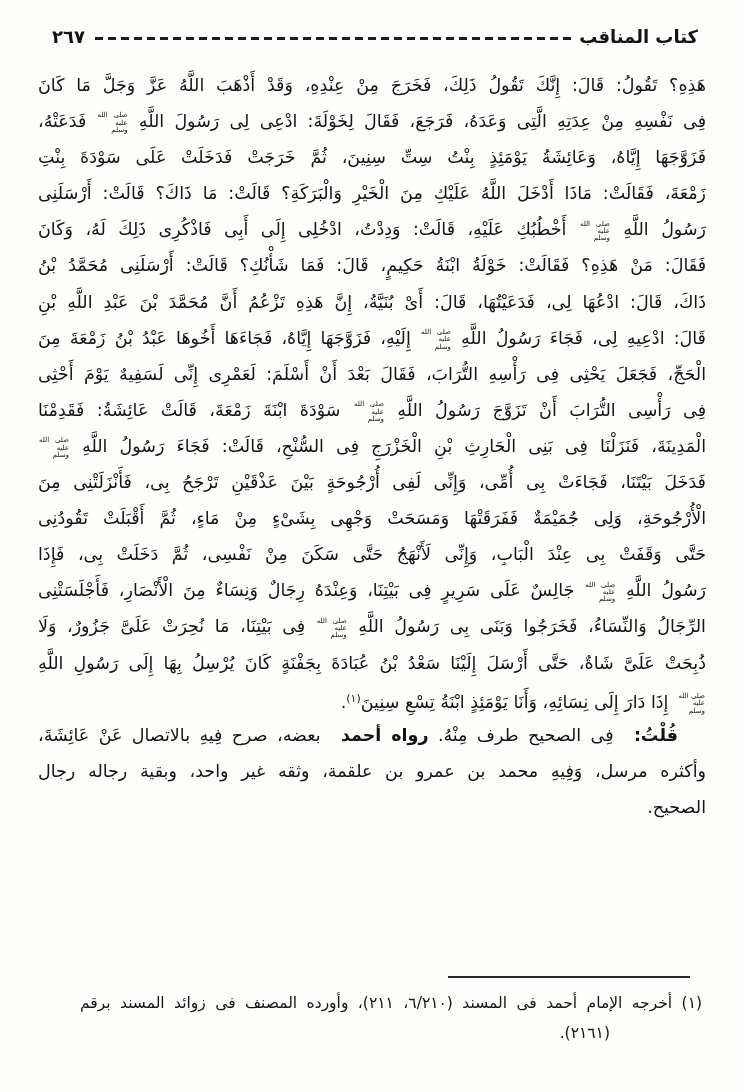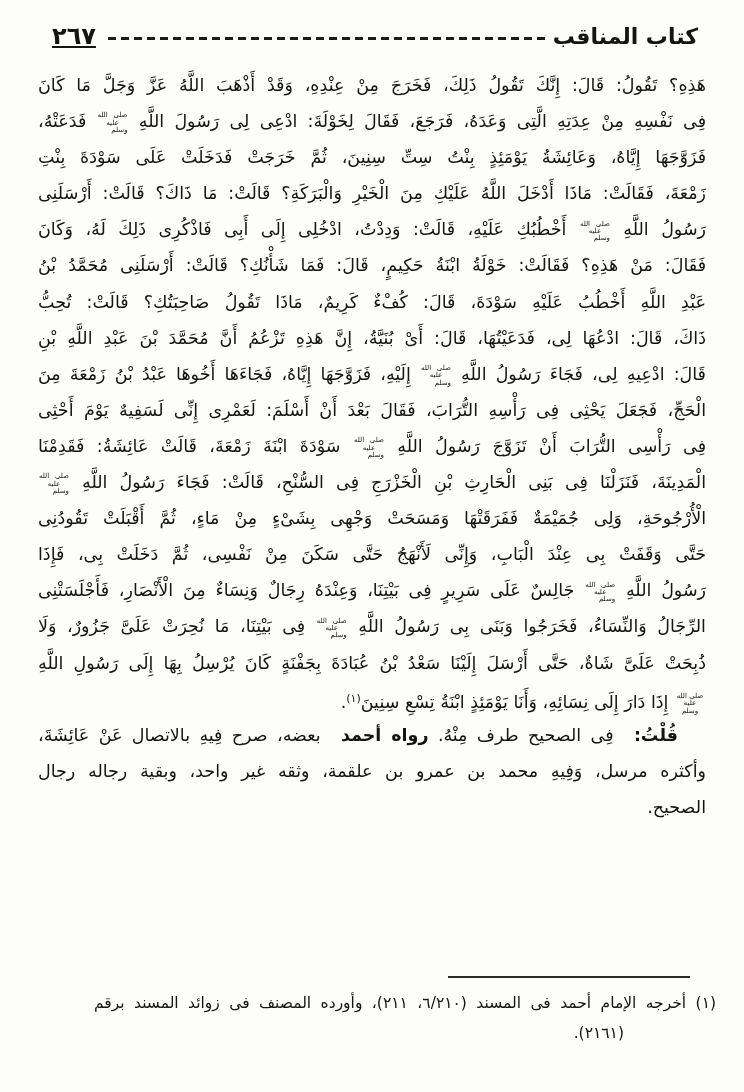--- a/index.html
+++ b/index.html
@@ -20,36 +20,35 @@
     position:absolute;
     top:22px;right:46px;left:52px;
     height:28px;
     display:flex;
     align-items:center;
     direction:rtl;
     gap:8px;
   }
   .booktitle{
     font-weight:bold;
-    font-size:22px;
+    font-size:18px;
     white-space:nowrap;
     text-align:center;
   }
   .dashes{
     flex:1;
     height:2.5px;
     margin-top:5px;
     background:repeating-linear-gradient(to left,#1c1c1c 0 8px,transparent 8px 13px);
   }
   .pagenum{
     font-weight:bold;
-    font-size:24px;
+    font-size:18px;
     white-space:nowrap;
     letter-spacing:2px;
-    text-decoration:underline;
   }
   
   .content{
     position:absolute;
     top:67px;right:38px;
     width:668px;
     direction:rtl;
     font-size:17.5px;
   }
   .line{
@@ -66,35 +65,34 @@
   .indent{ text-indent:28px; }
   .b{ font-weight:bold;margin-left:11px; }
   .fnref{
     font-size:11px;
     vertical-align:6px;
   }
   .saw{
     display:inline-block;
     font-size:7px;
     line-height:1.05;
-    text-align:center;
     vertical-align:-5px;
     margin:0 1px;
     max-width:30px;
   }
   
   .fnsep{
     position:absolute;
     top:976px;right:54px;
     width:242px;height:2px;
     background:#2a2a2a;
   }
   .footnote{
     position:absolute;
-    top:988px;right:28px;
+    top:988px;right:42px;
     width:622px;
     direction:rtl;
     font-size:15.5px;
   }
   .fline{
     height:30px;
     line-height:30px;
   }
   .fline.j1{
     text-align:justify;
@@ -113,26 +111,26 @@
     <span class="pagenum">٢٦٧</span>
   </header>
 
   <main class="content">
     <div class="line j">هَذِهِ؟ تَقُولُ: قَالَ: إِنَّكَ تَقُولُ ذَلِكَ، فَخَرَجَ مِنْ عِنْدِهِ، وَقَدْ أَذْهَبَ اللَّهُ عَزَّ وَجَلَّ مَا كَانَ</div>
     <div class="line j">فِى نَفْسِهِ مِنْ عِدَتِهِ الَّتِى وَعَدَهُ، فَرَجَعَ، فَقَالَ لِخَوْلَةَ: ادْعِى لِى رَسُولَ اللَّهِ <span class="saw">صلى الله<br>عليه وسلم</span> فَدَعَتْهُ،</div>
     <div class="line j">فَزَوَّجَهَا إِيَّاهُ، وَعَائِشَةُ يَوْمَئِذٍ بِنْتُ سِتِّ سِنِينَ، ثُمَّ خَرَجَتْ فَدَخَلَتْ عَلَى سَوْدَةَ بِنْتِ</div>
     <div class="line j">زَمْعَةَ، فَقَالَتْ: مَاذَا أَدْخَلَ اللَّهُ عَلَيْكِ مِنَ الْخَيْرِ وَالْبَرَكَةِ؟ قَالَتْ: مَا ذَاكَ؟ قَالَتْ: أَرْسَلَنِى</div>
     <div class="line j">رَسُولُ اللَّهِ <span class="saw">صلى الله<br>عليه وسلم</span> أَخْطُبُكِ عَلَيْهِ، قَالَتْ: وَدِدْتُ، ادْخُلِى إِلَى أَبِى فَاذْكُرِى ذَلِكَ لَهُ، وَكَانَ</div>
     <div class="line j">فَقَالَ: مَنْ هَذِهِ؟ فَقَالَتْ: خَوْلَةُ ابْنَةُ حَكِيمٍ، قَالَ: فَمَا شَأْنُكِ؟ قَالَتْ: أَرْسَلَنِى مُحَمَّدُ بْنُ</div>
-    <div class="line j">عَبْدِ اللَّهِ أَخْطُبُ عَلَيْهِ سَوْدَةَ، قَالَ: كُفْءٌ كَرِيمٌ، مَاذَا تَقُولُ صَاحِبَتُكِ؟ قَالَتْ: تُحِبُّ</div>
     <div class="line j">ذَاكَ، قَالَ: ادْعُهَا لِى، فَدَعَيْتُهَا، قَالَ: أَىْ بُنَيَّةُ، إِنَّ هَذِهِ تَزْعُمُ أَنَّ مُحَمَّدَ بْنَ عَبْدِ اللَّهِ بْنِ</div>
     <div class="line j">قَالَ: ادْعِيهِ لِى، فَجَاءَ رَسُولُ اللَّهِ <span class="saw">صلى الله<br>عليه وسلم</span> إِلَيْهِ، فَزَوَّجَهَا إِيَّاهُ، فَجَاءَهَا أَخُوهَا عَبْدُ بْنُ زَمْعَةَ مِنَ</div>
     <div class="line j">الْحَجِّ، فَجَعَلَ يَحْثِى فِى رَأْسِهِ التُّرَابَ، فَقَالَ بَعْدَ أَنْ أَسْلَمَ: لَعَمْرِى إِنِّى لَسَفِيهٌ يَوْمَ أَحْثِى</div>
     <div class="line j">فِى رَأْسِى التُّرَابَ أَنْ تَزَوَّجَ رَسُولُ اللَّهِ <span class="saw">صلى الله<br>عليه وسلم</span> سَوْدَةَ ابْنَةَ زَمْعَةَ، قَالَتْ عَائِشَةُ: فَقَدِمْنَا</div>
     <div class="line j">الْمَدِينَةَ، فَنَزَلْنَا فِى بَنِى الْحَارِثِ بْنِ الْخَزْرَجِ فِى السُّنْحِ، قَالَتْ: فَجَاءَ رَسُولُ اللَّهِ <span class="saw">صلى الله<br>عليه وسلم</span></div>
+    <div class="line j">فَدَخَلَ بَيْتَنَا، فَجَاءَتْ بِى أُمِّى، وَإِنِّى لَفِى أُرْجُوحَةٍ بَيْنَ عَذْقَيْنِ تَرْجَحُ بِى، فَأَنْزَلَتْنِى مِنَ</div>
     <div class="line j">الْأُرْجُوحَةِ، وَلِى جُمَيْمَةٌ فَفَرَقَتْهَا وَمَسَحَتْ وَجْهِى بِشَىْءٍ مِنْ مَاءٍ، ثُمَّ أَقْبَلَتْ تَقُودُنِى</div>
     <div class="line j">حَتَّى وَقَفَتْ بِى عِنْدَ الْبَابِ، وَإِنِّى لَأَنْهَجُ حَتَّى سَكَنَ مِنْ نَفْسِى، ثُمَّ دَخَلَتْ بِى، فَإِذَا</div>
     <div class="line j">رَسُولُ اللَّهِ <span class="saw">صلى الله<br>عليه وسلم</span> جَالِسٌ عَلَى سَرِيرٍ فِى بَيْتِنَا، وَعِنْدَهُ رِجَالٌ وَنِسَاءٌ مِنَ الْأَنْصَارِ، فَأَجْلَسَتْنِى</div>
     <div class="line j">الرِّجَالُ وَالنِّسَاءُ، فَخَرَجُوا وَبَنَى بِى رَسُولُ اللَّهِ <span class="saw">صلى الله<br>عليه وسلم</span> فِى بَيْتِنَا، مَا نُحِرَتْ عَلَىَّ جَزُورٌ، وَلَا</div>
     <div class="line j">ذُبِحَتْ عَلَىَّ شَاةٌ، حَتَّى أَرْسَلَ إِلَيْنَا سَعْدُ بْنُ عُبَادَةَ بِجَفْنَةٍ كَانَ يُرْسِلُ بِهَا إِلَى رَسُولِ اللَّهِ</div>
 
     <div class="line end">
       <span><span class="saw">صلى الله<br>عليه وسلم</span> إِذَا دَارَ إِلَى نِسَائِهِ، وَأَنَا يَوْمَئِذٍ ابْنَةُ تِسْعِ سِنِينَ</span><span class="fnref">(١)</span><span>.</span>
     </div>
 

